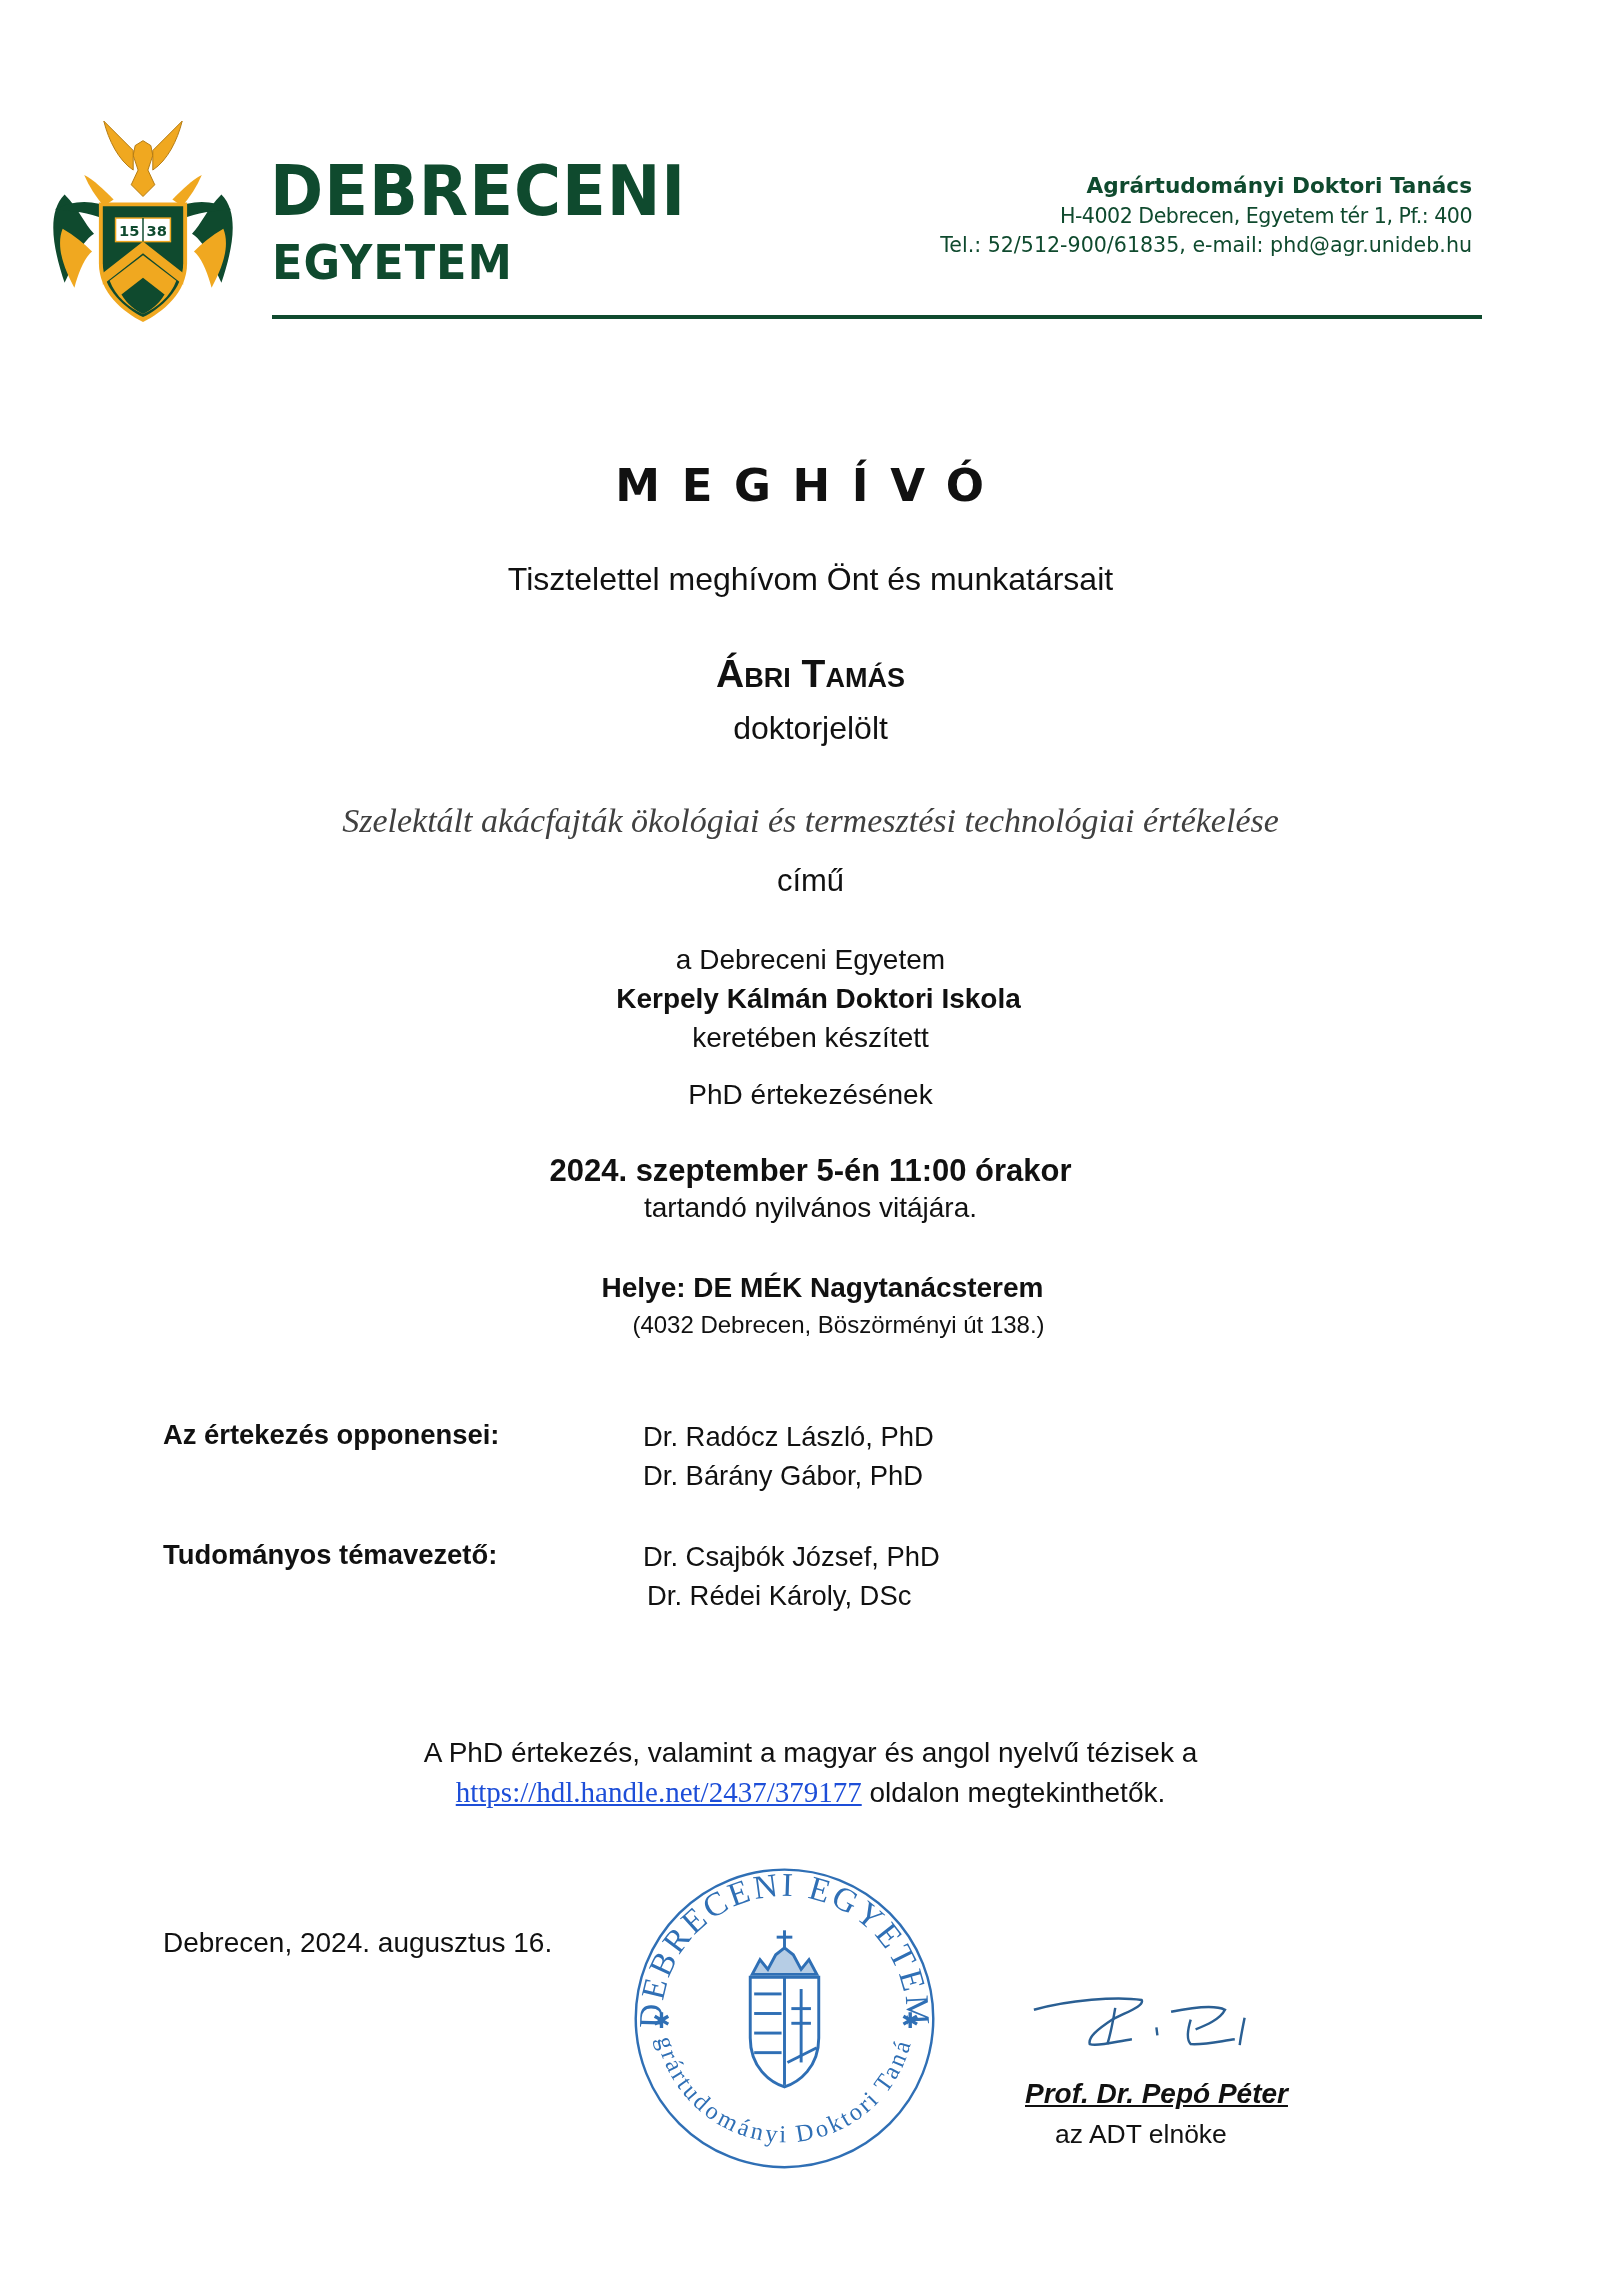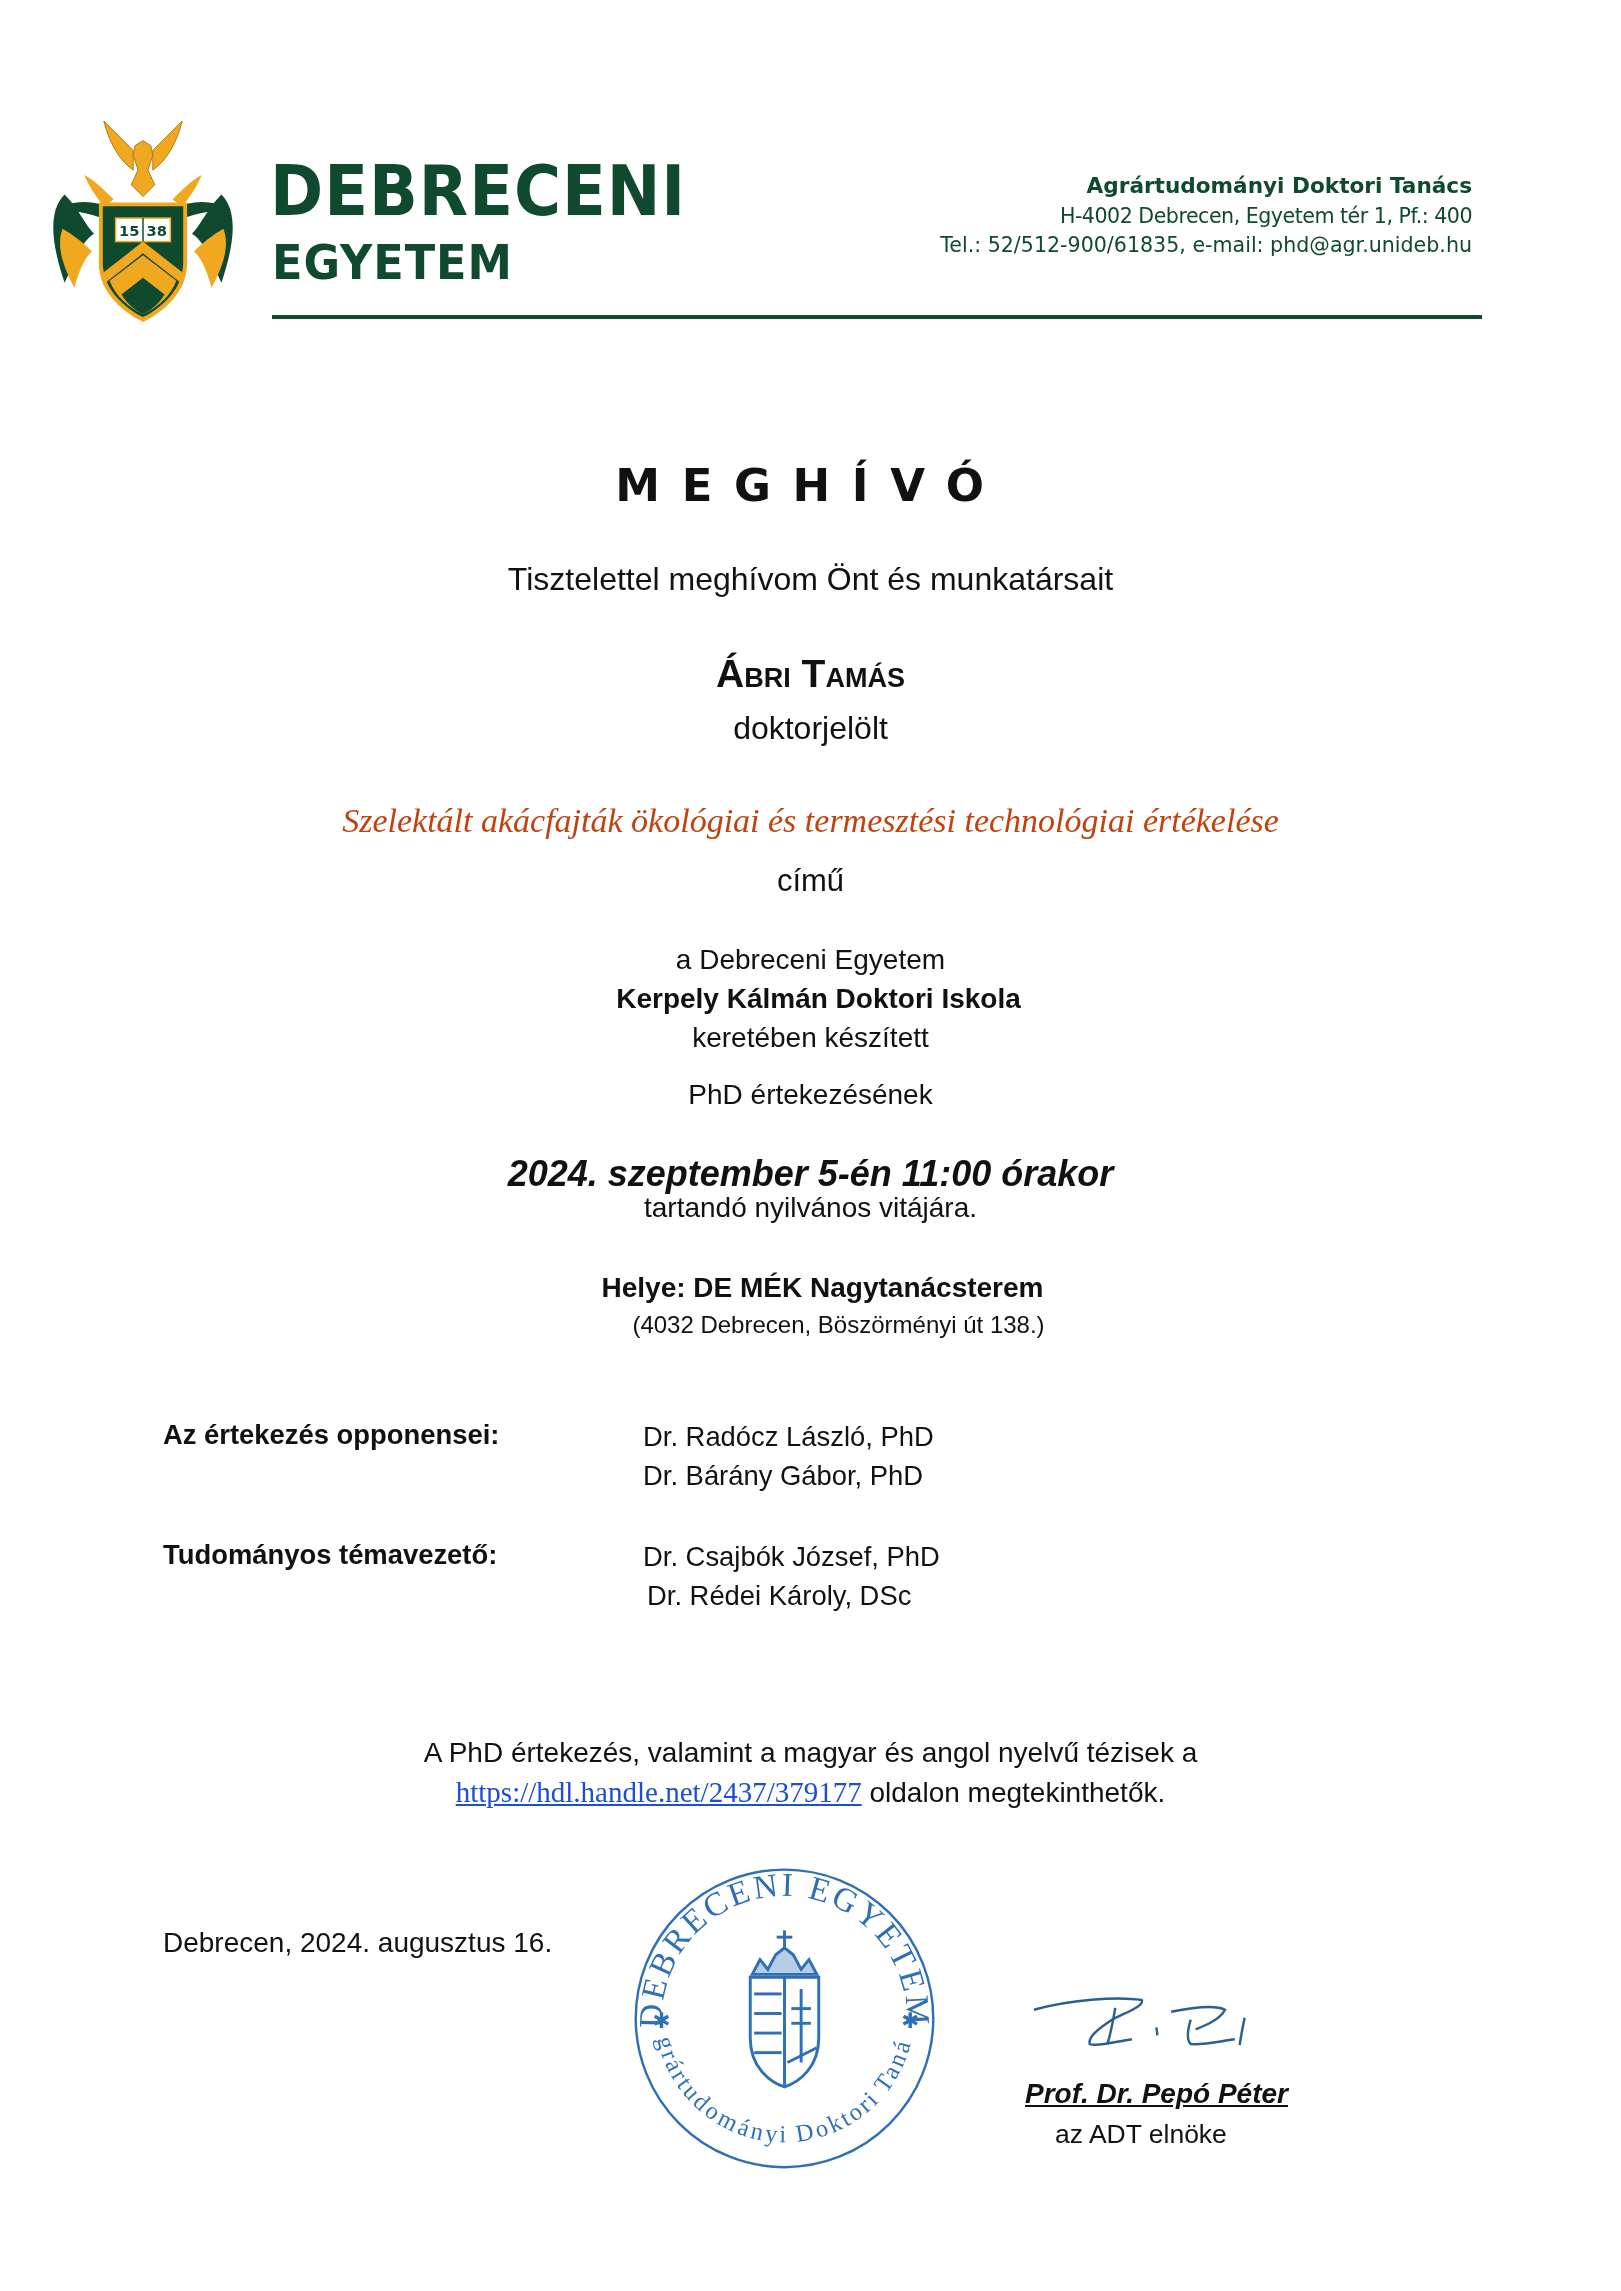--- a/index.html
+++ b/index.html
@@ -18,27 +18,27 @@
   .contact .addr { font-family: "DejaVu Sans", sans-serif; font-size: 20.6px; line-height: 29px; letter-spacing: -0.5px; }
   .contact .tel { font-family: "DejaVu Sans", sans-serif; font-size: 20.6px; line-height: 29px; }
   .rule { left: 272px; top: 315px; width: 1210px; height: 3.9px; background: #0f4a2e; }
 
   
   .center { left: 0; width: 1621px; text-align: center; }
   .title { top: 459px; font-family: "DejaVu Sans", sans-serif; font-weight: bold; font-size: 45px; letter-spacing: 21.6px; padding-left: 21.6px; margin-left: -21.6px; }
   .t1 { top: 561px; font-size: 32px; }
   .name { top: 652px; font-size: 39px; font-weight: bold; font-variant: small-caps; }
   .role { top: 710px; font-size: 32px; }
-  .thesis { top: 802px; font-family: "Liberation Serif", serif; font-style: italic; font-size: 34px; color: #c2410c; }
+  .thesis { top: 802px; font-family: "Liberation Serif", serif; font-style: italic; font-size: 34px; color: #404040; }
   .cimu { top: 863px; font-size: 31px; }
   .uni { top: 944px; font-size: 28px; }
   .school { top: 983px; font-size: 28px; font-weight: bold; padding-left: 8px; }
   .frame { top: 1022px; font-size: 28px; }
   .phd { top: 1079px; font-size: 28px; }
-  .date { top: 1153px; font-size: 36px; font-weight: bold; font-style: italic; }
+  .date { top: 1153px; font-size: 31px; font-weight: bold; }
   .public { top: 1192px; font-size: 28px; }
   .place { top: 1272px; font-size: 28px; font-weight: bold; margin-left: 12px; }
   .addr2 { top: 1311px; font-size: 24px; padding-left: 28px; }
 
   
   .lbl { left: 163px; font-size: 27.4px; font-weight: bold; }
   .person { left: 643px; font-size: 27.4px; }
   .p2 { left: 647px; text-align: center; }
 
   

